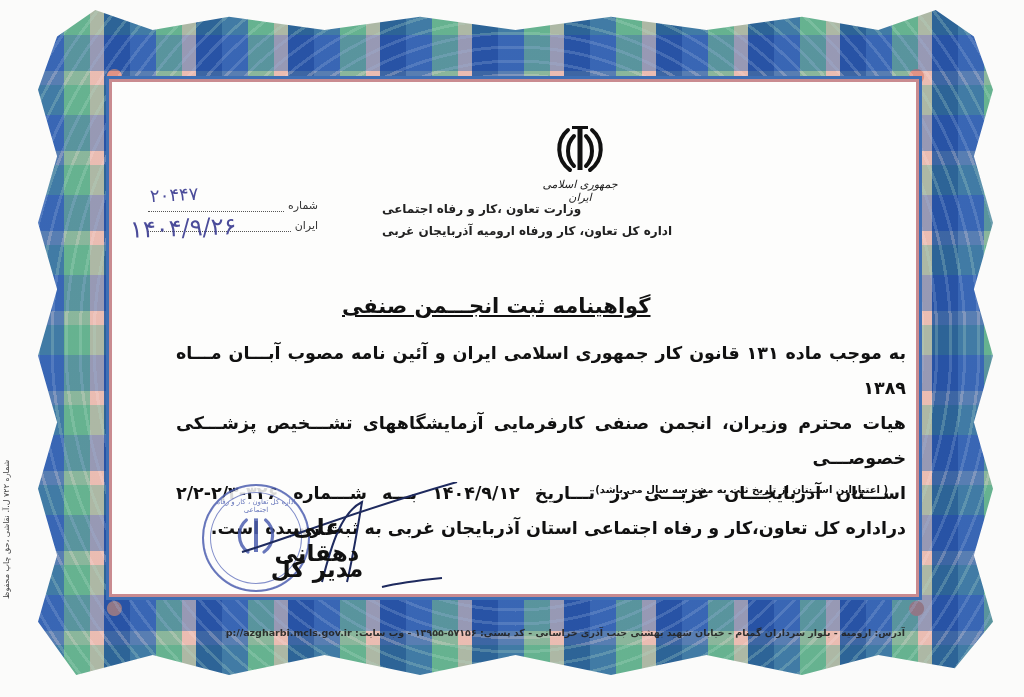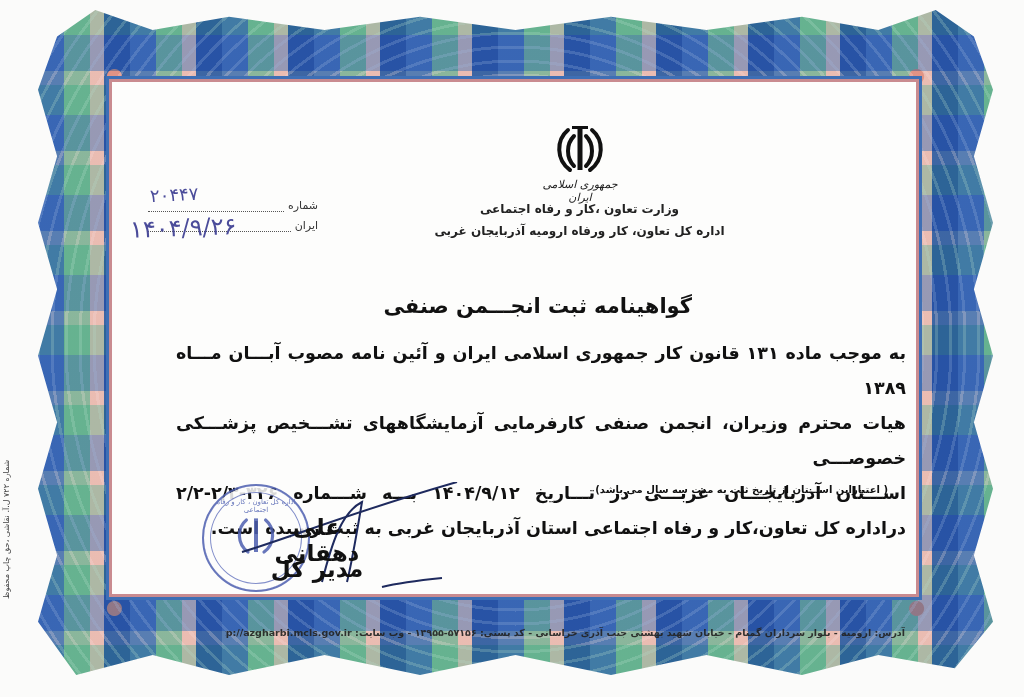--- a/index.html
+++ b/index.html
@@ -49,39 +49,39 @@
     }
     .emblem-caption {
       position: absolute; left: 420px; top: 96px; width: 96px; text-align: center;
       font-family: "DejaVu Serif", serif; font-style: italic; font-size: 11px; color: #222;
     }
 
     .ministry {
       position: absolute; left: 270px; top: 116px; width: 395px; text-align: center;
       direction: rtl; font-weight: bold; font-size: 12px; color: #222; line-height: 22px;
     }
-    .ministry div { text-align: center; }
+    .ministry div { text-align: left; }
 
     .meta {
       position: absolute; left: 36px; top: 110px; width: 170px; direction: rtl;
       font-size: 11px; color: #333;
     }
     .meta-row { display: flex; align-items: flex-end; gap: 4px; height: 20px; position: relative; }
     .meta-label { white-space: nowrap; }
     .meta-dots { flex: 1; border-bottom: 1px dotted #555; height: 10px; }
     .meta-value {
       position: absolute; left: 0; font-family: "DejaVu Serif", serif;
       color: #4b4c9a; font-size: 20px; letter-spacing: 1px; direction: ltr;
     }
     .meta-value.num { top: -8px; left: 2px; transform: rotate(-3deg); font-size: 18px; }
     .meta-value.date { top: 2px; left: -18px; font-size: 24px; transform: rotate(-2deg); }
 
     .title {
-      position: absolute; left: 230px; top: 212px; width: 350px; text-align: right;
-      direction: rtl; font-weight: bold; font-size: 21px; color: #111;
+      position: absolute; left: 230px; top: 212px; width: 350px; text-align: left;
+      direction: rtl; font-weight: bold; font-size: 21px; color: #111; text-decoration: underline;
     }
 
     .body-text {
       position: absolute; left: 40px; top: 254px; width: 730px;
       direction: rtl; text-align: justify; text-align-last: justify;
       font-weight: bold; font-size: 17.5px; line-height: 35px; color: #111; margin-left: 24px;
     }
     .body-text .last { text-align-last: right; }
 
     .note {

